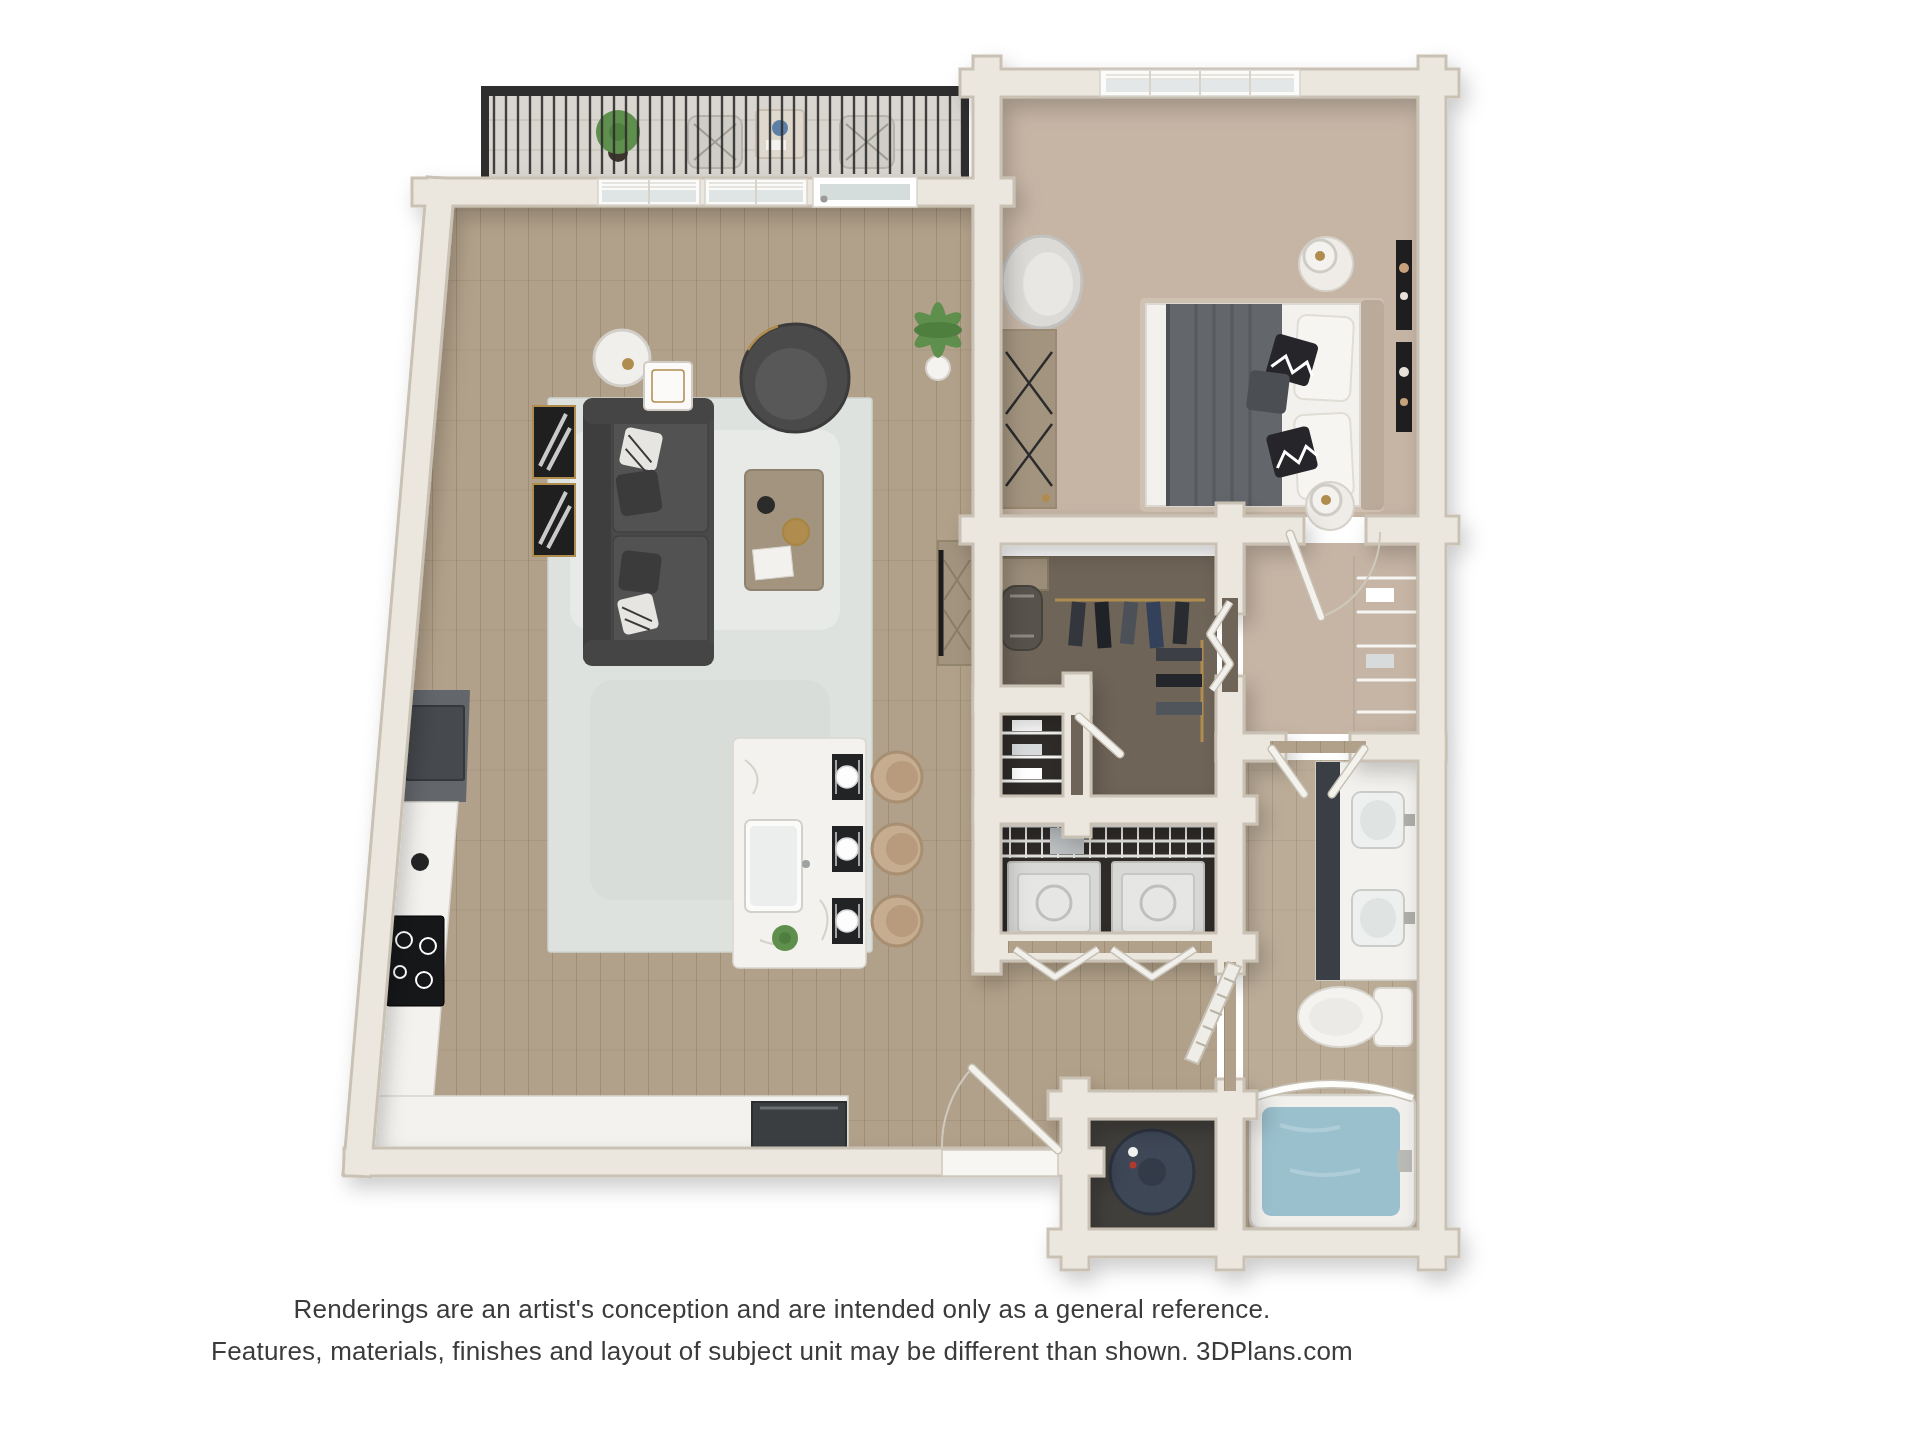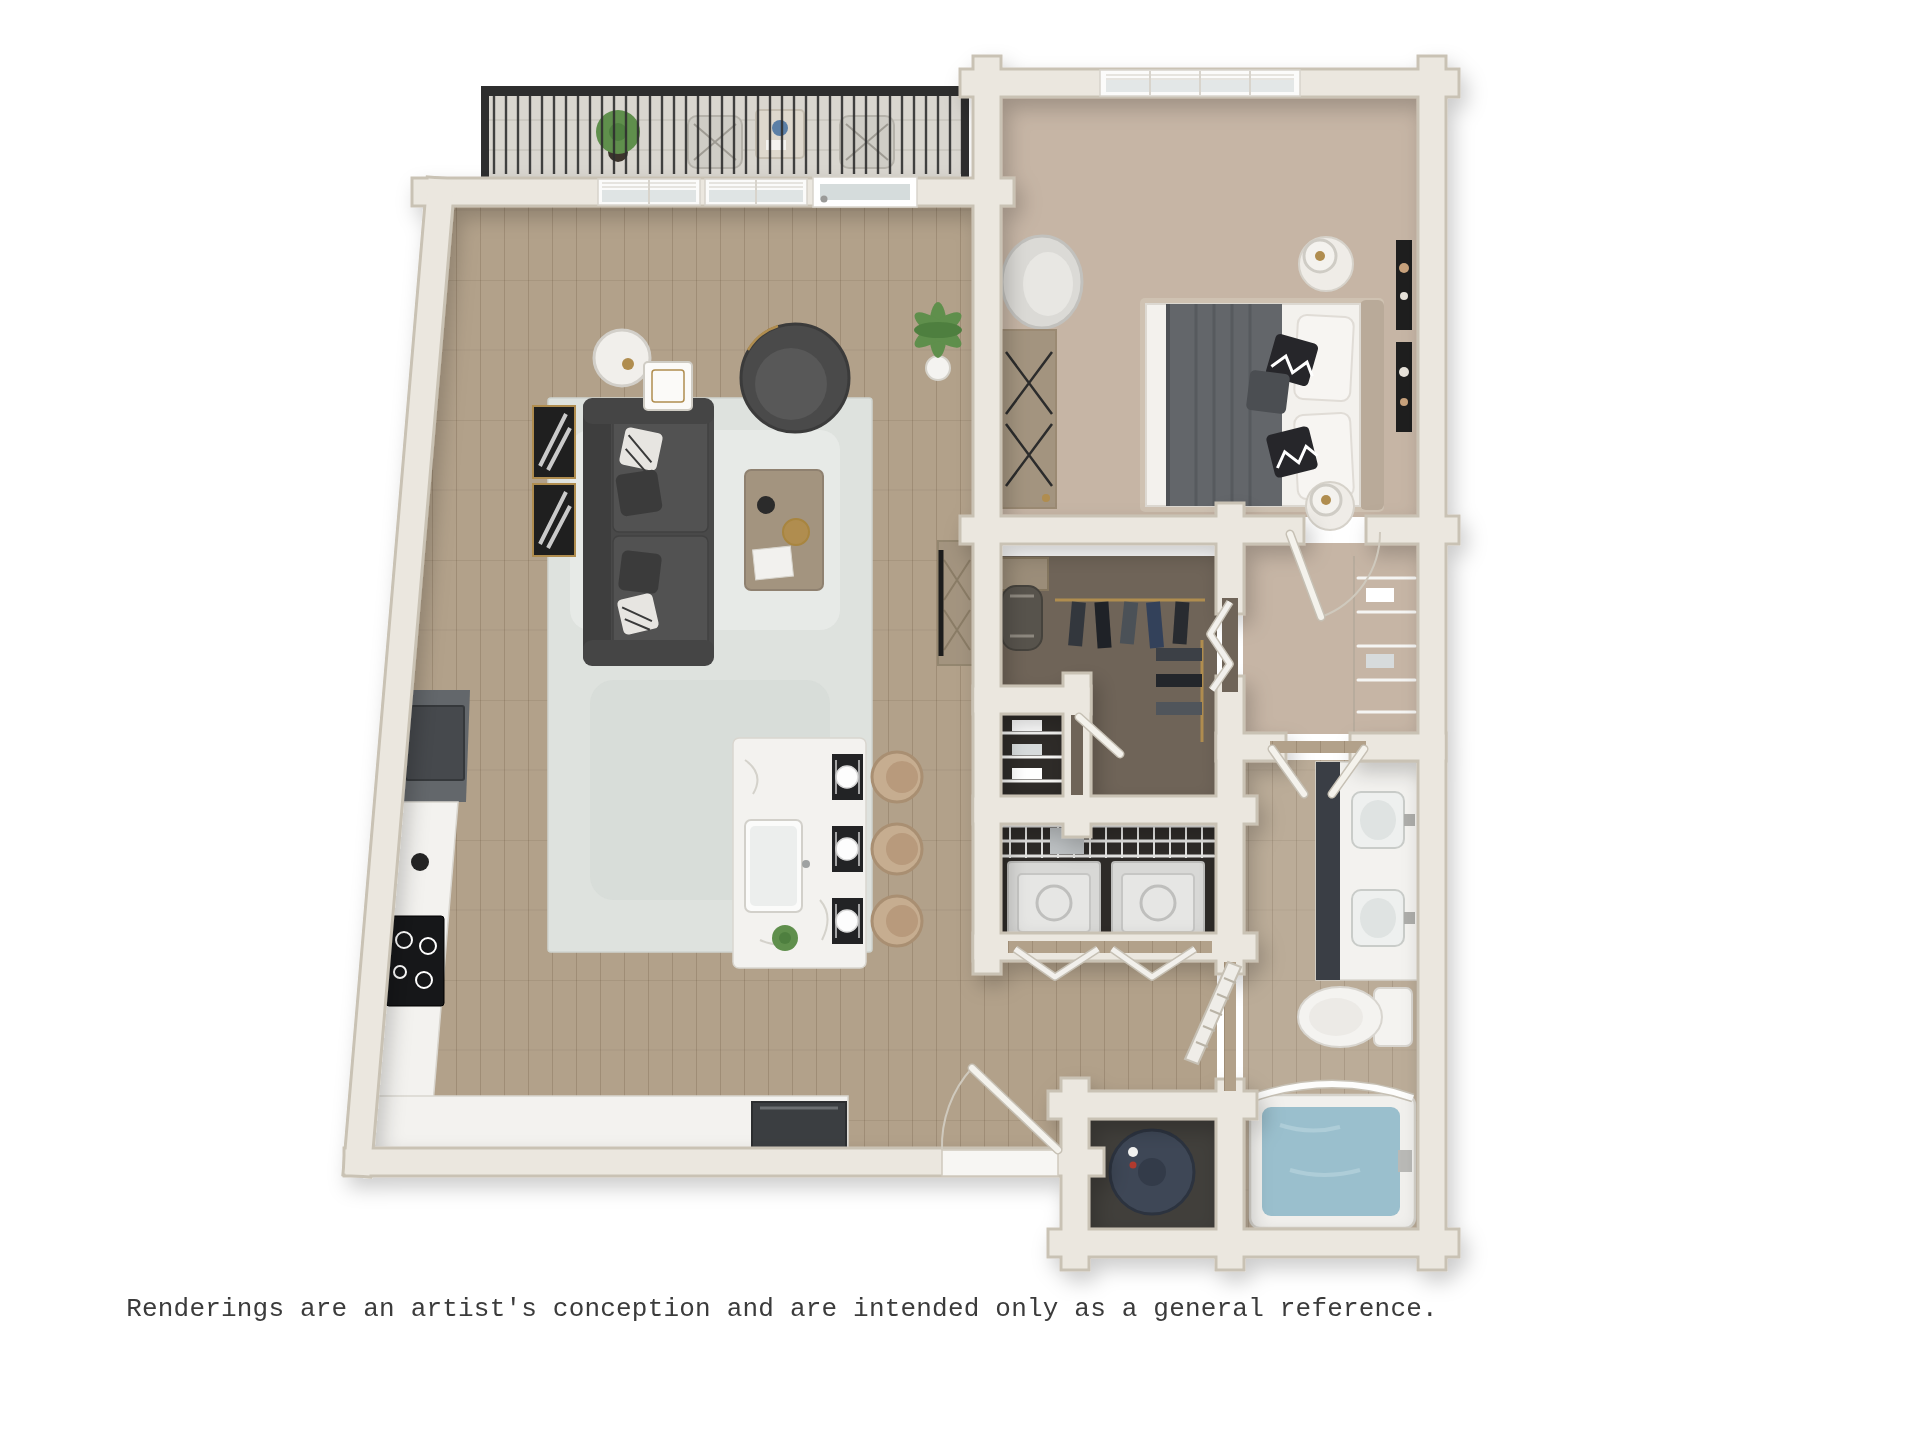--- a/index.html
+++ b/index.html
@@ -1,18 +1,18 @@
 <!DOCTYPE html>
 <html style="--c-page_bg: #ffffff; --c-wall: #ebe7df; --c-wall_edge: #c9c2b4; --c-wood: #b2a18a; --c-wood_line: #8f7f68; --c-carpet: #c6b5a5; --c-closet_carpet: #6f6458; --c-dark_floor: #2e2b28; --c-balcony_floor: #d9d6cf; --c-rug: #dee2de; --c-sofa: #494949; --c-wood_furniture: #a3947f; --c-marble: #f3f2ef; --c-cabinet_slate: #63676b; --c-refrigerator: #46494d; --c-stove: #161719; --c-bed_linen: #f3f1ed; --c-blanket: #63666a; --c-headboard: #b9aa99; --c-vanity_cabinet: #3a3e45; --c-fixture_white: #f4f3f0; --c-tub_water: #9abfcd; --c-water_heater: #3e4756; --c-railing: #2e2e2e; --c-plant: #5f8f4c; --c-gold: #b08d4f; --c-appliance_light: #d8d8d6; --c-wire_shelf: #f5f5f3; --c-text: #3b3b3b;"><head>
 <meta charset="utf-8">
 <style>
   html,body{margin:0;padding:0;background:#fff;}
   #stage{
     position:relative;width:1532px;height:1440px;background:var(--c-page_bg,#fff);
-    font-family:Liberation Mono, monospace;overflow:hidden;border-radius:31px;
+    font-family:Liberation Sans, sans-serif;overflow:hidden;border-radius:31px;
   }
   #plan-svg{position:absolute;left:0;top:0;}
   .w-outline{fill:none;stroke:var(--c-wall_edge,#c9c2b4);stroke-width:31;stroke-linecap:square;}
   .w-line{fill:none;stroke:var(--c-wall,#ebe7df);stroke-width:25;stroke-linecap:square;}
   .wood{fill:url(#planks);}
   .carpet{fill:var(--c-carpet,#c6b5a5);}
   .closet-carpet{fill:var(--c-closet_carpet,#6f6458);}
   .dark-floor{fill:var(--c-dark_floor,#2e2b28);}
   .marble{fill:var(--c-marble,#f3f2ef);stroke:#d9d6cf;stroke-width:1.5;}
   .leaf{stroke:#f4f2ec;stroke-width:6;stroke-linecap:round;}
@@ -493,14 +493,15 @@
 
     <g>
       <rect x="1224" y="962" width="12" height="129" class="wood"></rect>
       <polygon points="1228,962 1241,967 1198,1064 1185,1059" fill="#efede8" stroke="#c6c0b4" stroke-width="2"></polygon>
       <path d="M1224,978 l12,5 M1217,994 l12,5 M1210,1010 l12,5 M1203,1026 l12,5 M1196,1042 l12,5" stroke="#b9b3a6" stroke-width="2"></path>
     </g>
   </g>
 </svg>
 
 <div class="disclaimer" style="top:1294px;">Renderings are an artist's conception and are intended only as a general reference.</div>
+<div class="disclaimer" style="top:1336px;">Features, materials, finishes and layout of subject unit may be different than shown. 3DPlans.com</div>
 
 </div>
 
 </body></html>

